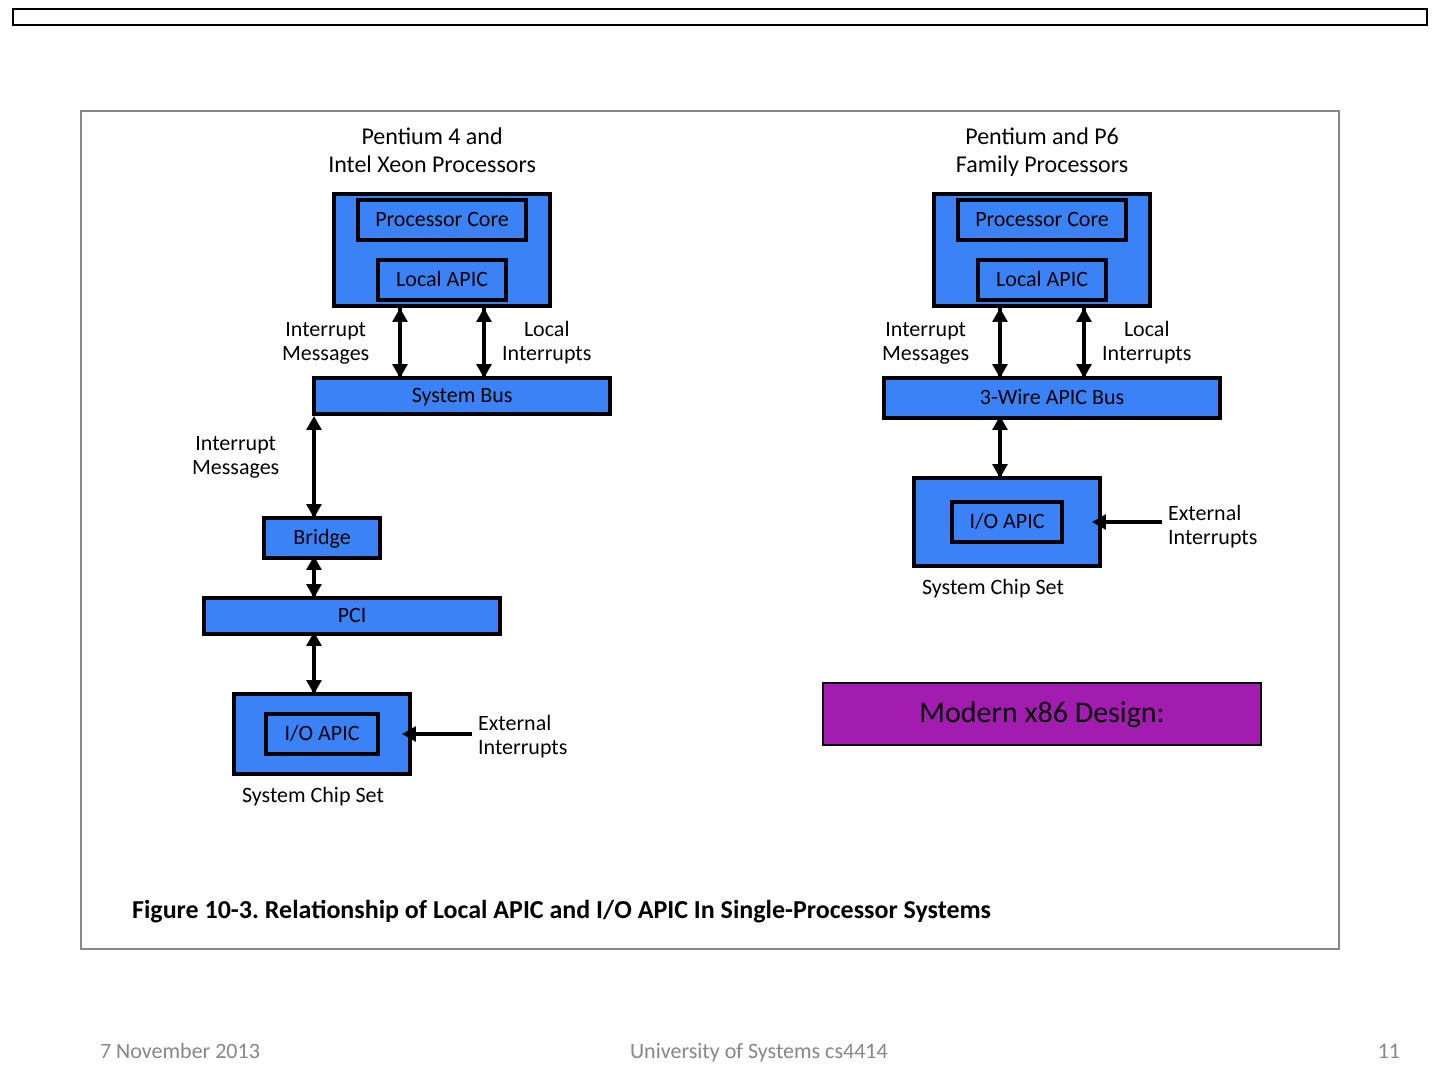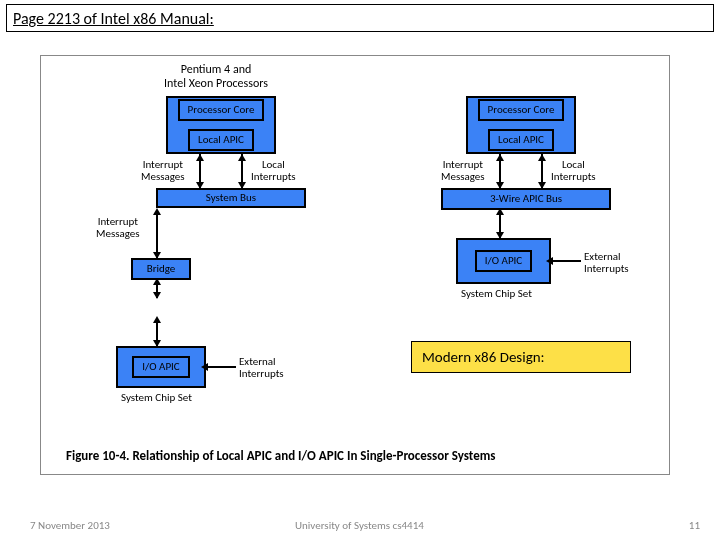--- a/index.html
+++ b/index.html
@@ -10,36 +10,37 @@
   .figure { position: absolute; top: 55px; left: 40px; width: 630px; height: 420px; border: 1px solid #888; }
   .col-title { position: absolute; font-size: 12px; text-align: center; line-height: 1.2; }
   .box { position: absolute; border: 2px solid #000; background: #3b82f6; text-align: center; display: flex; align-items: center; justify-content: center; font-size: 11px; line-height: 1.1; padding: 2px; }
   .nested { border: 2px solid #000; margin: 4px; padding: 3px 8px; font-size: 11px; }
   .arrow-line { position: absolute; background: #000; }
   .arrow-head-down { position: absolute; width: 0; height: 0; border-left: 4px solid transparent; border-right: 4px solid transparent; border-top: 7px solid #000; }
   .arrow-head-up { position: absolute; width: 0; height: 0; border-left: 4px solid transparent; border-right: 4px solid transparent; border-bottom: 7px solid #000; }
   .arrow-head-left { position: absolute; width: 0; height: 0; border-top: 4px solid transparent; border-bottom: 4px solid transparent; border-right: 7px solid #000; }
   .label { position: absolute; font-size: 11px; line-height: 1.1; }
   .caption { position: absolute; font-size: 13px; font-weight: 700; }
-  .callout { position: absolute; border: 1.5px solid #000; background:#fde047; text-align: left; padding: 6px 10px; }
+  .callout { position: absolute; border: 1.5px solid #000; background:#a21caf; text-align: center; padding: 6px 10px; }
   .callout-line1 { font-size: 15px; color: #000; }
   .callout-line2 { font-size: 14px; color: #000; }
-  .footer { position: absolute; bottom: 8px; font-size: 11px; color: #888; }
+  .footer { position: absolute; bottom: 8px; font-size: 11px; color: #888; margin-left: 20px; }
 </style>
 </head>
 <body>
 
 <div class="header-box">
-  <div class="header-title">Page 2213 of Intel x86 Manual:</div>
 </div>
 
 <div class="figure">
 
   <div class="col-title" style="left:95px; top:6px; width:160px; white-space:pre-line;">Pentium 4 and
 Intel Xeon Processors</div>
+  <div class="col-title" style="left:400px; top:6px; width:160px; white-space:pre-line;">Pentium and P6
+Family Processors</div>
 
   <div class="box" style="left:125px; top:40px; width:110px; height:58px; flex-direction:column;">
     <div class="nested">Processor Core</div>
     <div class="nested">Local APIC</div>
   </div>
 
   <div class="arrow-line" style="left:158px; top:98px; width:2px; height:34px;"></div>
   <div class="arrow-head-up" style="left:155px; top:98px;"></div>
   <div class="arrow-head-down" style="left:155px; top:126px;"></div>
   <div class="arrow-line" style="left:200px; top:98px; width:2px; height:34px;"></div>
@@ -57,20 +58,21 @@
   <div class="arrow-line" style="left:115px; top:154px; width:2px; height:48px;"></div>
   <div class="arrow-head-up" style="left:112px; top:152px;"></div>
   <div class="arrow-head-down" style="left:112px; top:196px;"></div>
 
   <div class="box" style="left:90px; top:202px; width:60px; height:22px;">Bridge</div>
 
   <div class="arrow-line" style="left:115px; top:224px; width:2px; height:18px;"></div>
   <div class="arrow-head-up" style="left:112px; top:222px;"></div>
   <div class="arrow-head-down" style="left:112px; top:236px;"></div>
 
+  <div class="box" style="left:60px; top:242px; width:150px; height:20px;">PCI</div>
 
   <div class="box" style="left:75px; top:290px; width:90px; height:42px;">
     <div class="nested">I/O APIC</div>
   </div>
 
   <div class="arrow-line" style="left:115px; top:262px; width:2px; height:28px;"></div>
   <div class="arrow-head-up" style="left:112px; top:260px;"></div>
   <div class="arrow-head-down" style="left:112px; top:284px;"></div>
 
   <div class="arrow-line" style="left:165px; top:310px; width:30px; height:2px;"></div>
@@ -105,18 +107,18 @@
   <div class="arrow-line" style="left:510px; top:204px; width:30px; height:2px;"></div>
   <div class="arrow-head-left" style="left:505px; top:201px;"></div>
   <div class="label" style="left:543px; top:195px; white-space:pre-line;">External
 Interrupts</div>
   <div class="label" style="left:420px; top:232px;">System Chip Set</div>
 
   <div class="callout" style="left:370px; top:285px; width:220px;">
     <div class="callout-line1">Modern x86 Design:</div>
   </div>
 
-  <div class="caption" style="left:25px; top:392px;">Figure 10-4.  Relationship of Local APIC and I/O APIC In Single-Processor Systems</div>
+  <div class="caption" style="left:25px; top:392px;">Figure 10-3.  Relationship of Local APIC and I/O APIC In Single-Processor Systems</div>
 </div>
 
 <div class="footer" style="left:30px;">7 November 2013</div>
 <div class="footer" style="left:295px;">University of Systems cs4414</div>
 <div class="footer" style="right:20px;">11</div>
 
 </body></html>

